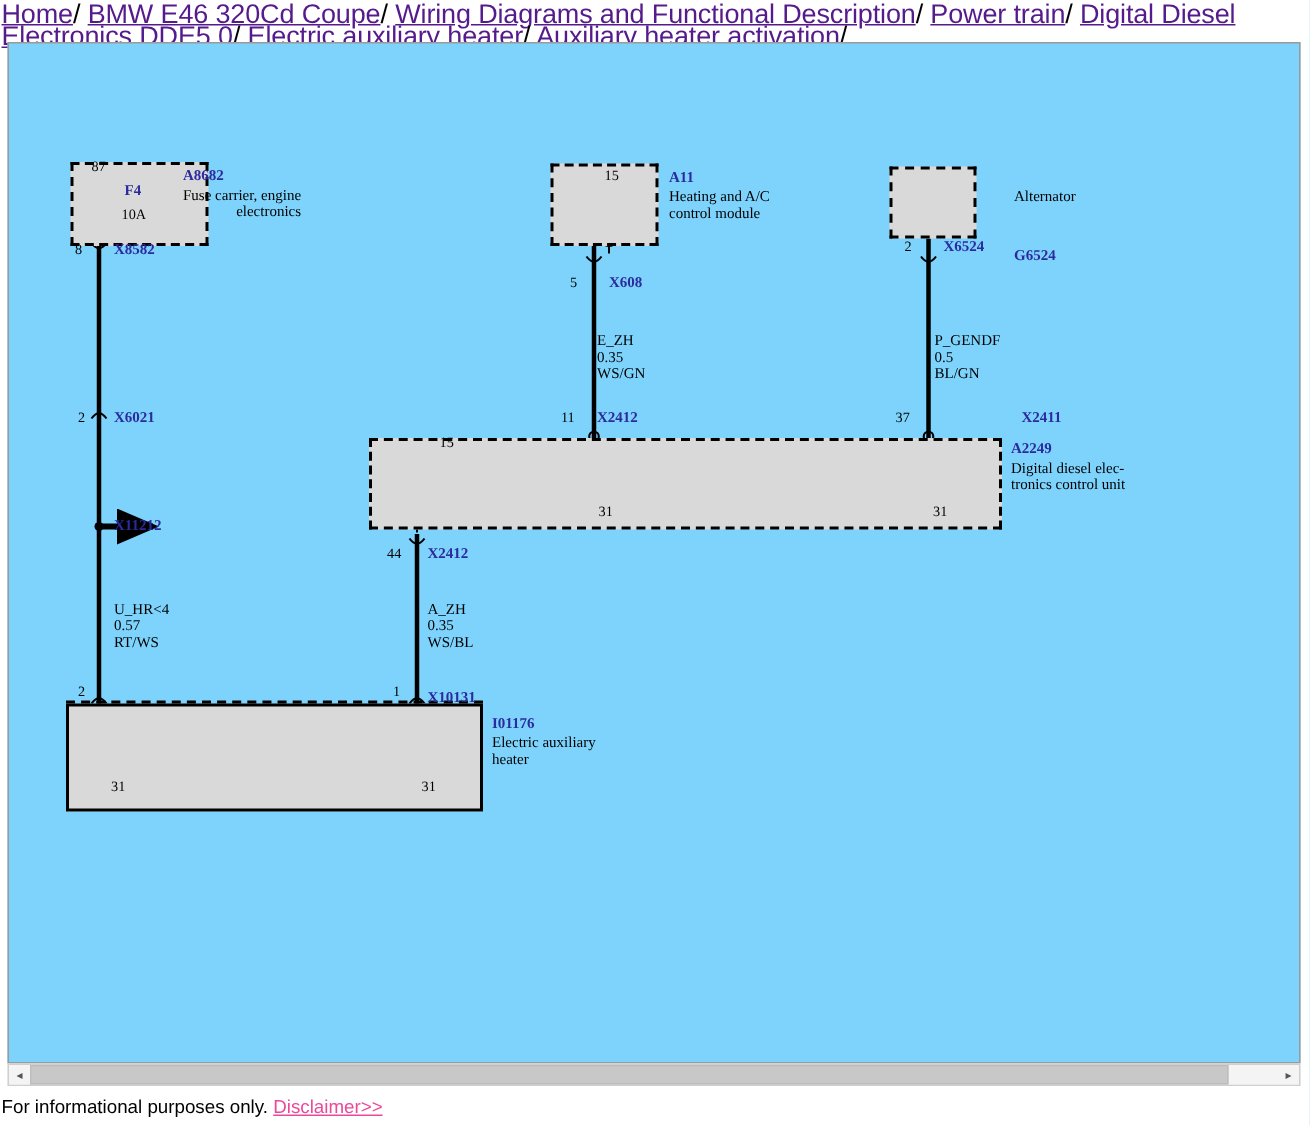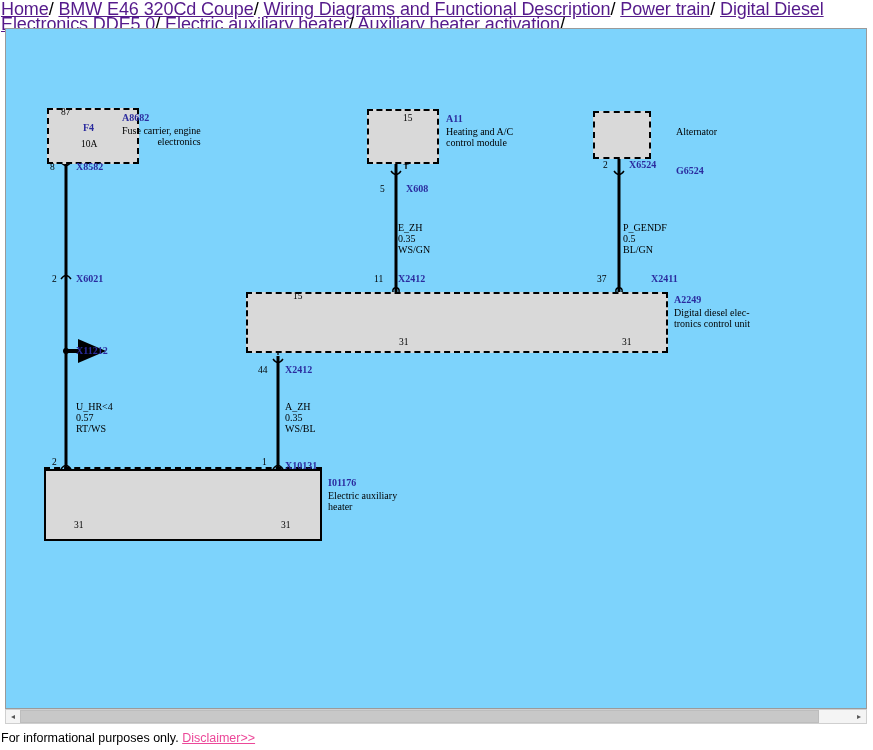--- a/index.html
+++ b/index.html
@@ -330,21 +330,21 @@
     <div class="pin-num" style="left:597px; top:131px;">2</div>
     <div class="conn-label" style="left:623px; top:130px;">X6524</div>
 
     <div class="wire-label" style="left:392px; top:193px;"><span>E_ZH</span><br><span>0.35</span><br><span>WS/GN</span></div>
 
     <div class="wire-label" style="left:617px; top:193px;"><span>P_GENDF</span><br><span>0.5</span><br><span>BL/GN</span></div>
 
     <div class="pin-num" style="left:368px; top:245px;">11</div>
     <div class="conn-label" style="left:392px; top:244px;">X2412</div>
     <div class="pin-num" style="left:591px; top:245px;">37</div>
-    <div class="conn-label" style="left:617px; top:244px;padding-left:28px;">X2411</div>
+    <div class="conn-label" style="left:647px; top:244px;padding-left:28px;">X2411</div>
 
     <div class="term-label" style="left:287px; top:262px;">15</div>
     <div class="id-label" style="left:668px; top:265px;text-align:center;">A2249</div>
     <div class="desc-label" style="left:668px; top:278px;">Digital diesel elec-
 tronics control unit</div>
     <div class="term-label" style="left:393px; top:308px;">31</div>
     <div class="term-label" style="left:616px; top:308px;">31</div>
     <div class="pin-num" style="left:252px; top:336px;">44</div>
     <div class="conn-label" style="left:279px; top:335px;">X2412</div>
 

